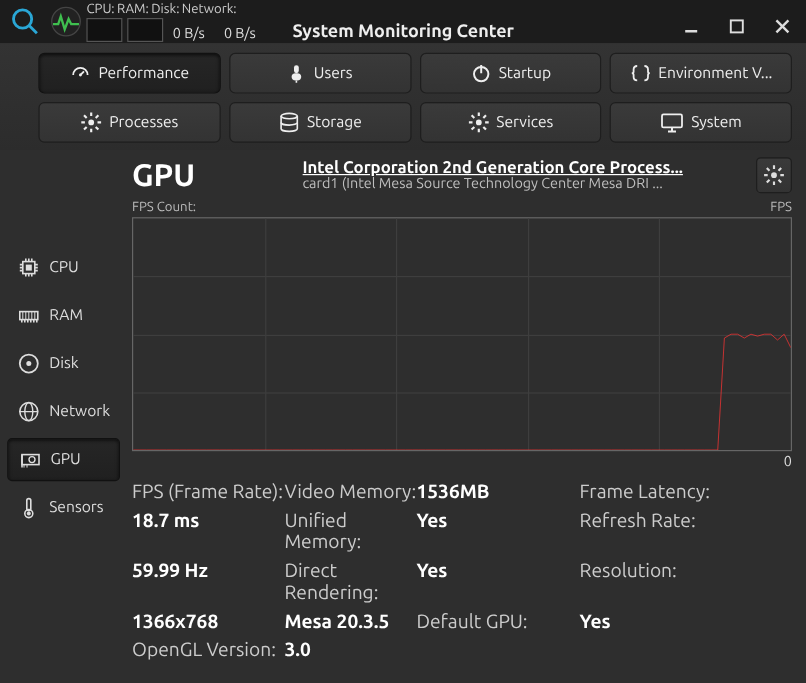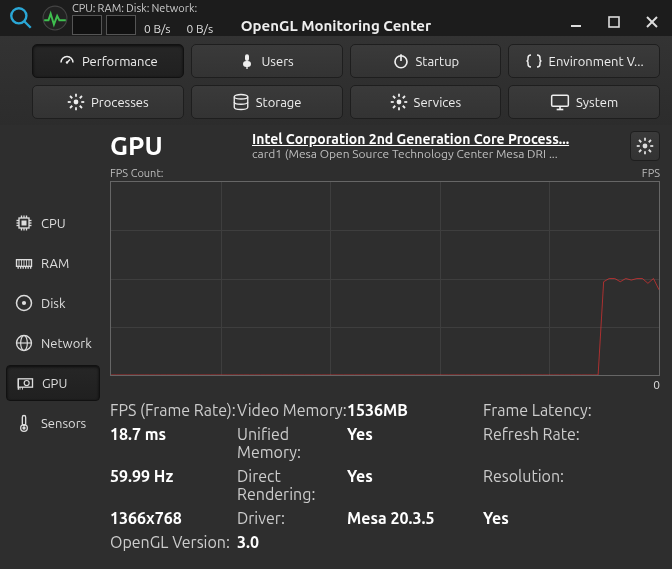--- a/index.html
+++ b/index.html
@@ -162,21 +162,21 @@
       </div>
       <div class="panel-vals">
         <span>0 B/s</span>
         <span>0 B/s</span>
       </div>
     </div>
   </div>
 </div>
 
 <div class="titlebar">
-  <span class="title-text">OpenGL Monitoring Center</span>
+  <span class="title-text">System Monitoring Center</span>
 </div>
 <div class="window-controls">
   <div class="win-btn">
       <svg width="14" height="14">
         <line x1="2" y1="11" x2="12" y2="11" stroke="#ddd" stroke-width="2"></line>
       </svg>
     </div>
   <div class="win-btn">
       <svg width="14" height="14">
         <rect x="2" y="2" width="10" height="10" stroke="#ddd" stroke-width="1.6" fill="none"></rect>
@@ -361,21 +361,21 @@
           </svg>
         </span>
         <span>Sensors</span>
       </div>
     </div>
   <div class="content">
     <div class="gpu-header">
       <div class="gpu-title">GPU</div>
       <div class="gpu-desc">
         <div class="l1">Intel Corporation 2nd Generation Core Process...</div>
-        <div class="l2">card1 (Mesa Open Source Technology Center Mesa DRI ...</div>
+        <div class="l2">card1 (Intel Mesa Source Technology Center Mesa DRI ...</div>
       </div>
       <div class="gear-btn">
         <svg width="18" height="18" viewBox="0 0 24 24">
             <circle cx="12" cy="12" r="3.2" fill="#ddd"></circle>
             <g stroke="#ddd" stroke-width="2.4">
               <line x1="12" y1="1" x2="12" y2="5"></line>
               <line x1="12" y1="19" x2="12" y2="23"></line>
               <line x1="1" y1="12" x2="5" y2="12"></line>
               <line x1="19" y1="12" x2="23" y2="12"></line>
               <line x1="4" y1="4" x2="7" y2="7"></line>
@@ -410,20 +410,20 @@
         <div class="lab">Frame Latency:</div>
         <div class="val">18.7 ms</div>
         <div class="lab">Unified Memory:</div>
         <div class="val">Yes</div>
         <div class="lab">Refresh Rate:</div>
         <div class="val">59.99 Hz</div>
         <div class="lab">Direct Rendering:</div>
         <div class="val">Yes</div>
         <div class="lab">Resolution:</div>
         <div class="val">1366x768</div>
-        <div class="lab">Driver:</div>
         <div class="val">Mesa 20.3.5</div>
+        <div class="lab">Default GPU:</div>
         <div class="val">Yes</div>
         <div class="lab">OpenGL Version:</div>
         <div class="val">3.0</div>
       </div>
   </div>
 </div>
 
 </body></html>

